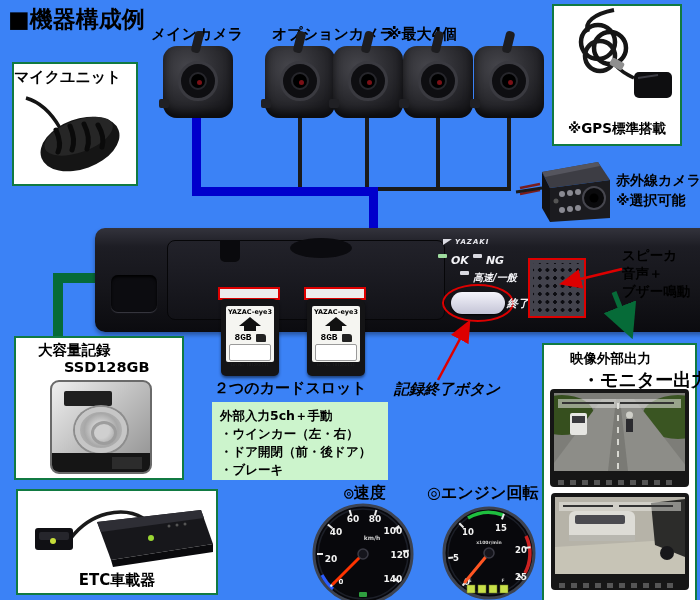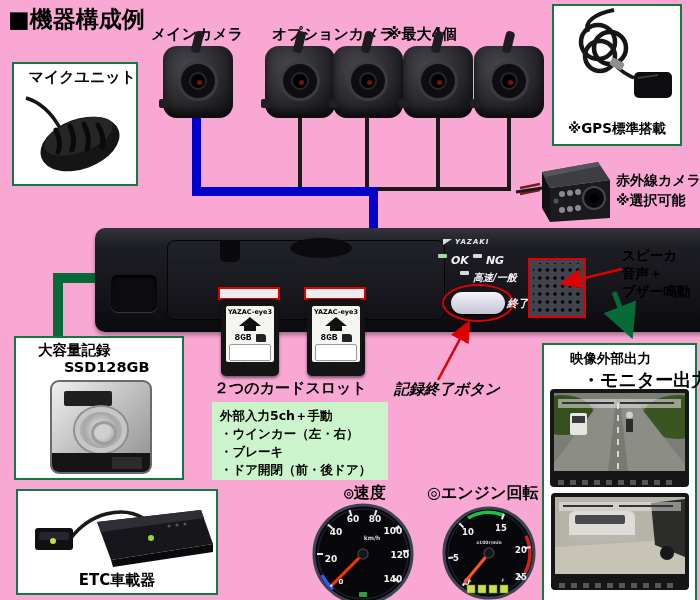--- a/index.html
+++ b/index.html
@@ -1,16 +1,16 @@
 <!DOCTYPE html>
 <html><head>
 <meta charset="utf-8">
 <style>
   html,body{margin:0;padding:0;background:#fff;}
-  #canvas{position:relative;width:700px;height:600px;background:#f9a8d4;overflow:hidden;
+  #canvas{position:relative;width:700px;height:600px;background:#3b82f6;overflow:hidden;
           font-family:"DejaVu Sans","Liberation Sans",sans-serif;color:#000;}
   .abs{position:absolute;}
   .lbl{font-weight:bold;white-space:nowrap;}
   .greenbox{position:absolute;border:2px solid #117a42;background:#fff;box-sizing:border-box;}
 
   
   .camera{position:absolute;width:70px;height:72px;border-radius:14px;
           background:radial-gradient(circle at 35% 30%, #46464c, #1b1b1f 75%);
           box-shadow:inset 0 -6px 8px rgba(0,0,0,.6);}
   .camera .stub{position:absolute;left:30px;top:-15px;width:9px;height:22px;background:#1d1d20;
@@ -153,21 +153,21 @@
     <div class="stub"></div>
     <div class="lens1">
         <div class="lens2">
           <div class="dot"></div>
         </div>
       </div>
     <div class="tab"></div>
   </div>
 
   <div class="greenbox" style="left:12px;top:62px;width:126px;height:124px;">
-    <div class="lbl" style="text-align:right;font-size:15px;margin-top:4px;">マイクユニット</div>
+    <div class="lbl" style="text-align:left;font-size:15px;margin-top:4px;">マイクユニット</div>
     <svg width="120" height="88" style="position:absolute;left:2px;top:28px;">
       <path d="M10,6 C 24,10 36,22 44,36" stroke="#141414" stroke-width="3.5" fill="none"></path>
       <ellipse cx="64" cy="52" rx="41" ry="25" fill="#151515" transform="rotate(-20 64 52)"></ellipse>
       <ellipse cx="64" cy="44" rx="36" ry="16" fill="#262626" transform="rotate(-20 64 48)"></ellipse>
       <path d="M40,38 q6,14 2,22 M54,34 q6,14 2,24 M68,32 q7,14 3,25 M82,33 q7,12 4,22" stroke="#0a0a0a" stroke-width="5" fill="none" stroke-linecap="round"></path>
     </svg>
   </div>
 
   <div class="greenbox" style="left:552px;top:4px;width:130px;height:142px;">
     <svg width="126" height="110" style="position:absolute;left:0;top:2px;">
@@ -278,22 +278,22 @@
       <div class="slot"></div>
         <div class="ring"></div>
         <div class="band"></div>
         <div class="jack"></div>
     </div>
   </div>
 
   <div id="infobox">
     <div>外部入力5ch＋手動</div>
     <div>・ウインカー（左・右）</div>
+    <div>・ドア開閉（前・後ドア）</div>
     <div>・ブレーキ</div>
-    <div>・ドア開閉（前・後ドア）</div>
   </div>
 
   <div class="greenbox" style="left:16px;top:489px;width:202px;height:106px;">
     <svg width="196" height="76" style="position:absolute;left:1px;top:3px;">
       <path d="M52,44 C 72,18 104,12 124,24" stroke="#1a1a1a" stroke-width="3.5" fill="none"></path>
       <polygon points="78,28 182,16 194,50 92,66" fill="#17171b"></polygon>
       <polygon points="78,28 182,16 185,24 82,38" fill="#2e2e35"></polygon>
       <polygon points="92,66 194,50 194,58 94,73" fill="#0a0a0d"></polygon>
       <circle cx="132" cy="44" r="3" fill="#9ad633"></circle>
       <circle cx="150" cy="32" r="1.5" fill="#555"></circle>

